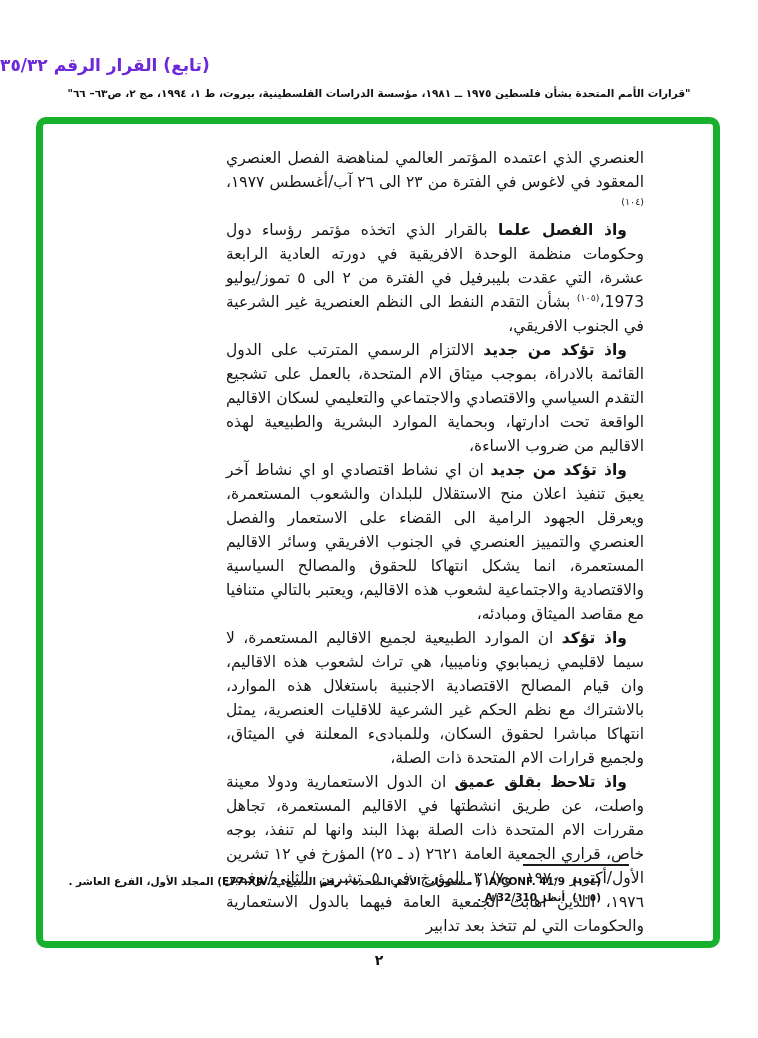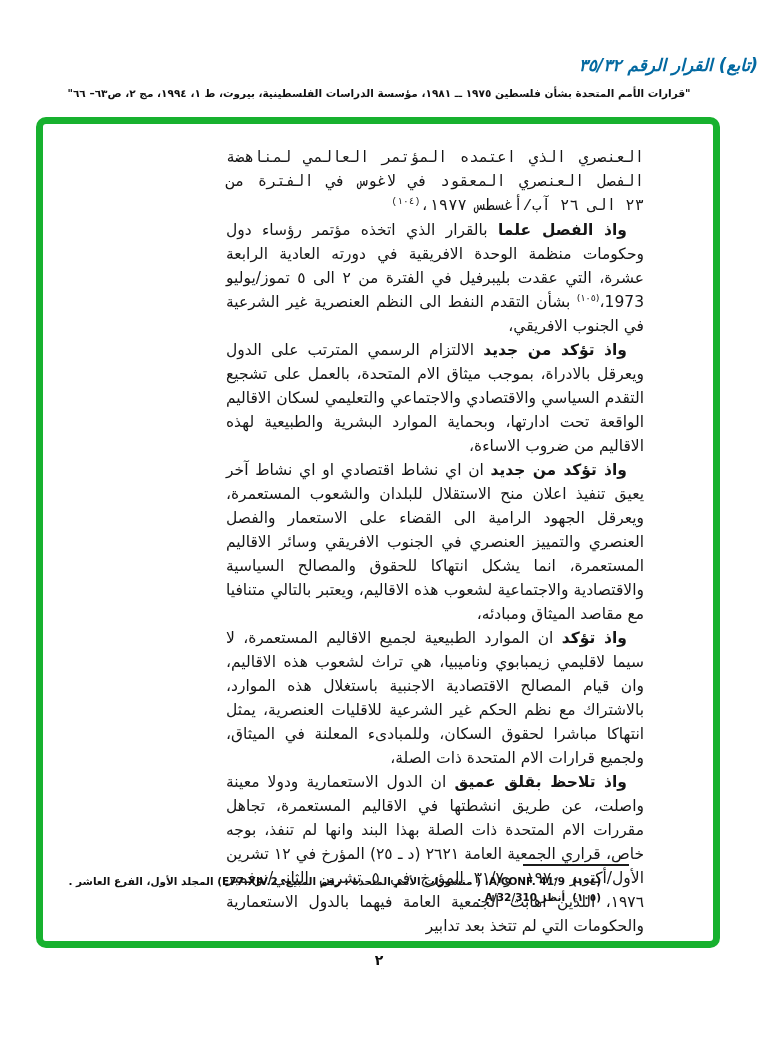--- a/index.html
+++ b/index.html
@@ -13,26 +13,25 @@
     position: relative;
     overflow: hidden;
     font-family: "DejaVu Sans", "DejaVu Serif", sans-serif;
     color: #141414;
   }
   .doc-title {
     position: absolute;
     top: 55px;
     left: 0;
     right: 0;
-    text-align: right;
+    text-align: left;
     direction: rtl;
     font-size: 17px;
     font-weight: bold;
-    color: #0369a1;
-    font-style: italic;
+    color: #6d28d9;
   }
   .doc-subtitle {
     position: absolute;
     top: 87px;
     left: 0;
     right: 0;
     text-align: center;
     direction: rtl;
     font-size: 10.5px;
     font-weight: bold;
@@ -55,21 +54,21 @@
     top: 22px;
     right: 69px;
     width: 418px;
     direction: rtl;
     text-align: justify;
     font-size: 15.5px;
     line-height: 24px;
     color: #161616;
   }
   .para { margin: 0; text-indent: 17px; }
-  .para.first { text-indent: 0; font-family: Liberation Mono, monospace; }
+  .para.first { text-indent: 0; }
   .para .lead { font-weight: bold; }
   .fn-ref {
     font-size: 9.5px;
     vertical-align: super;
     line-height: 0;
   }
   .footnotes {
     position: absolute;
     top: 740px;
     right: 84px;
@@ -110,21 +109,21 @@
 <div class="doc-title">(تابع) القرار الرقم ٣٥/٣٢</div>
 <div class="doc-subtitle">"قرارات الأمم المتحدة بشأن فلسطين ١٩٧٥ ــ ١٩٨١، مؤسسة الدراسات الفلسطينية، بيروت، ط ١، ١٩٩٤، مج ٢، ص٦٣– ٦٦"</div>
 
 <div class="highlight-frame">
   <div class="body-text">
 
     <p class="para first"><span>العنصري الذي اعتمده المؤتمر العالمي لمناهضة الفصل العنصري المعقود في لاغوس في الفترة من ٢٣ الى ٢٦ آب/أغسطس ١٩٧٧،</span><span class="fn-ref">(١٠٤)</span><span></span></p>
 
     <p class="para"><span class="lead">واذ الفصل علما</span><span> بالقرار الذي اتخذه مؤتمر رؤساء دول وحكومات منظمة الوحدة الافريقية في دورته العادية الرابعة عشرة، التي عقدت بليبرفيل في الفترة من ٢ الى ٥ تموز/يوليو 1973،</span><span class="fn-ref">(١٠٥)</span><span> بشأن التقدم النفط الى النظم العنصرية غير الشرعية في الجنوب الافريقي،</span></p>
 
-    <p class="para"><span class="lead">واذ تؤكد من جديد</span><span> الالتزام الرسمي المترتب على الدول ويعرقل بالادراة، بموجب ميثاق الام المتحدة، بالعمل على تشجيع التقدم السياسي والاقتصادي والاجتماعي والتعليمي لسكان الاقاليم الواقعة تحت ادارتها، وبحماية الموارد البشرية والطبيعية لهذه الاقاليم من ضروب الاساءة،</span></p>
+    <p class="para"><span class="lead">واذ تؤكد من جديد</span><span> الالتزام الرسمي المترتب على الدول القائمة بالادراة، بموجب ميثاق الام المتحدة، بالعمل على تشجيع التقدم السياسي والاقتصادي والاجتماعي والتعليمي لسكان الاقاليم الواقعة تحت ادارتها، وبحماية الموارد البشرية والطبيعية لهذه الاقاليم من ضروب الاساءة،</span></p>
 
     <p class="para"><span class="lead">واذ تؤكد من جديد</span><span> ان اي نشاط اقتصادي او اي نشاط آخر يعيق تنفيذ اعلان منح الاستقلال للبلدان والشعوب المستعمرة، ويعرقل الجهود الرامية الى القضاء على الاستعمار والفصل العنصري والتمييز العنصري في الجنوب الافريقي وسائر الاقاليم المستعمرة، انما يشكل انتهاكا للحقوق والمصالح السياسية والاقتصادية والاجتماعية لشعوب هذه الاقاليم، ويعتبر بالتالي متنافيا مع مقاصد الميثاق ومبادئه،</span></p>
 
     <p class="para"><span class="lead">واذ تؤكد</span><span> ان الموارد الطبيعية لجميع الاقاليم المستعمرة، لا سيما لاقليمي زيمبابوي وناميبيا، هي تراث لشعوب هذه الاقاليم، وان قيام المصالح الاقتصادية الاجنبية باستغلال هذه الموارد، بالاشتراك مع نظم الحكم غير الشرعية للاقليات العنصرية، يمثل انتهاكا مباشرا لحقوق السكان، وللمبادىء المعلنة في الميثاق، ولجميع قرارات الام المتحدة ذات الصلة،</span></p>
 
     <p class="para"><span class="lead">واذ تلاحظ بقلق عميق</span><span> ان الدول الاستعمارية ودولا معينة واصلت، عن طريق انشطتها في الاقاليم المستعمرة، تجاهل مقررات الام المتحدة ذات الصلة بهذا البند وانها لم تنفذ، بوجه خاص، قراري الجمعية العامة ٢٦٢١ (د ـ ٢٥) المؤرخ في ١٢ تشرين الأول/أكتوبر ١٩٧٠، و٣١/٧ المؤرخ في ٥ تشرين الثاني/نوفمبر ١٩٧٦، اللذين اهابت الجمعية العامة فيهما بالدول الاستعمارية والحكومات التي لم تتخذ بعد تدابير</span></p>
 
   </div>
 
   <div class="footnotes">

